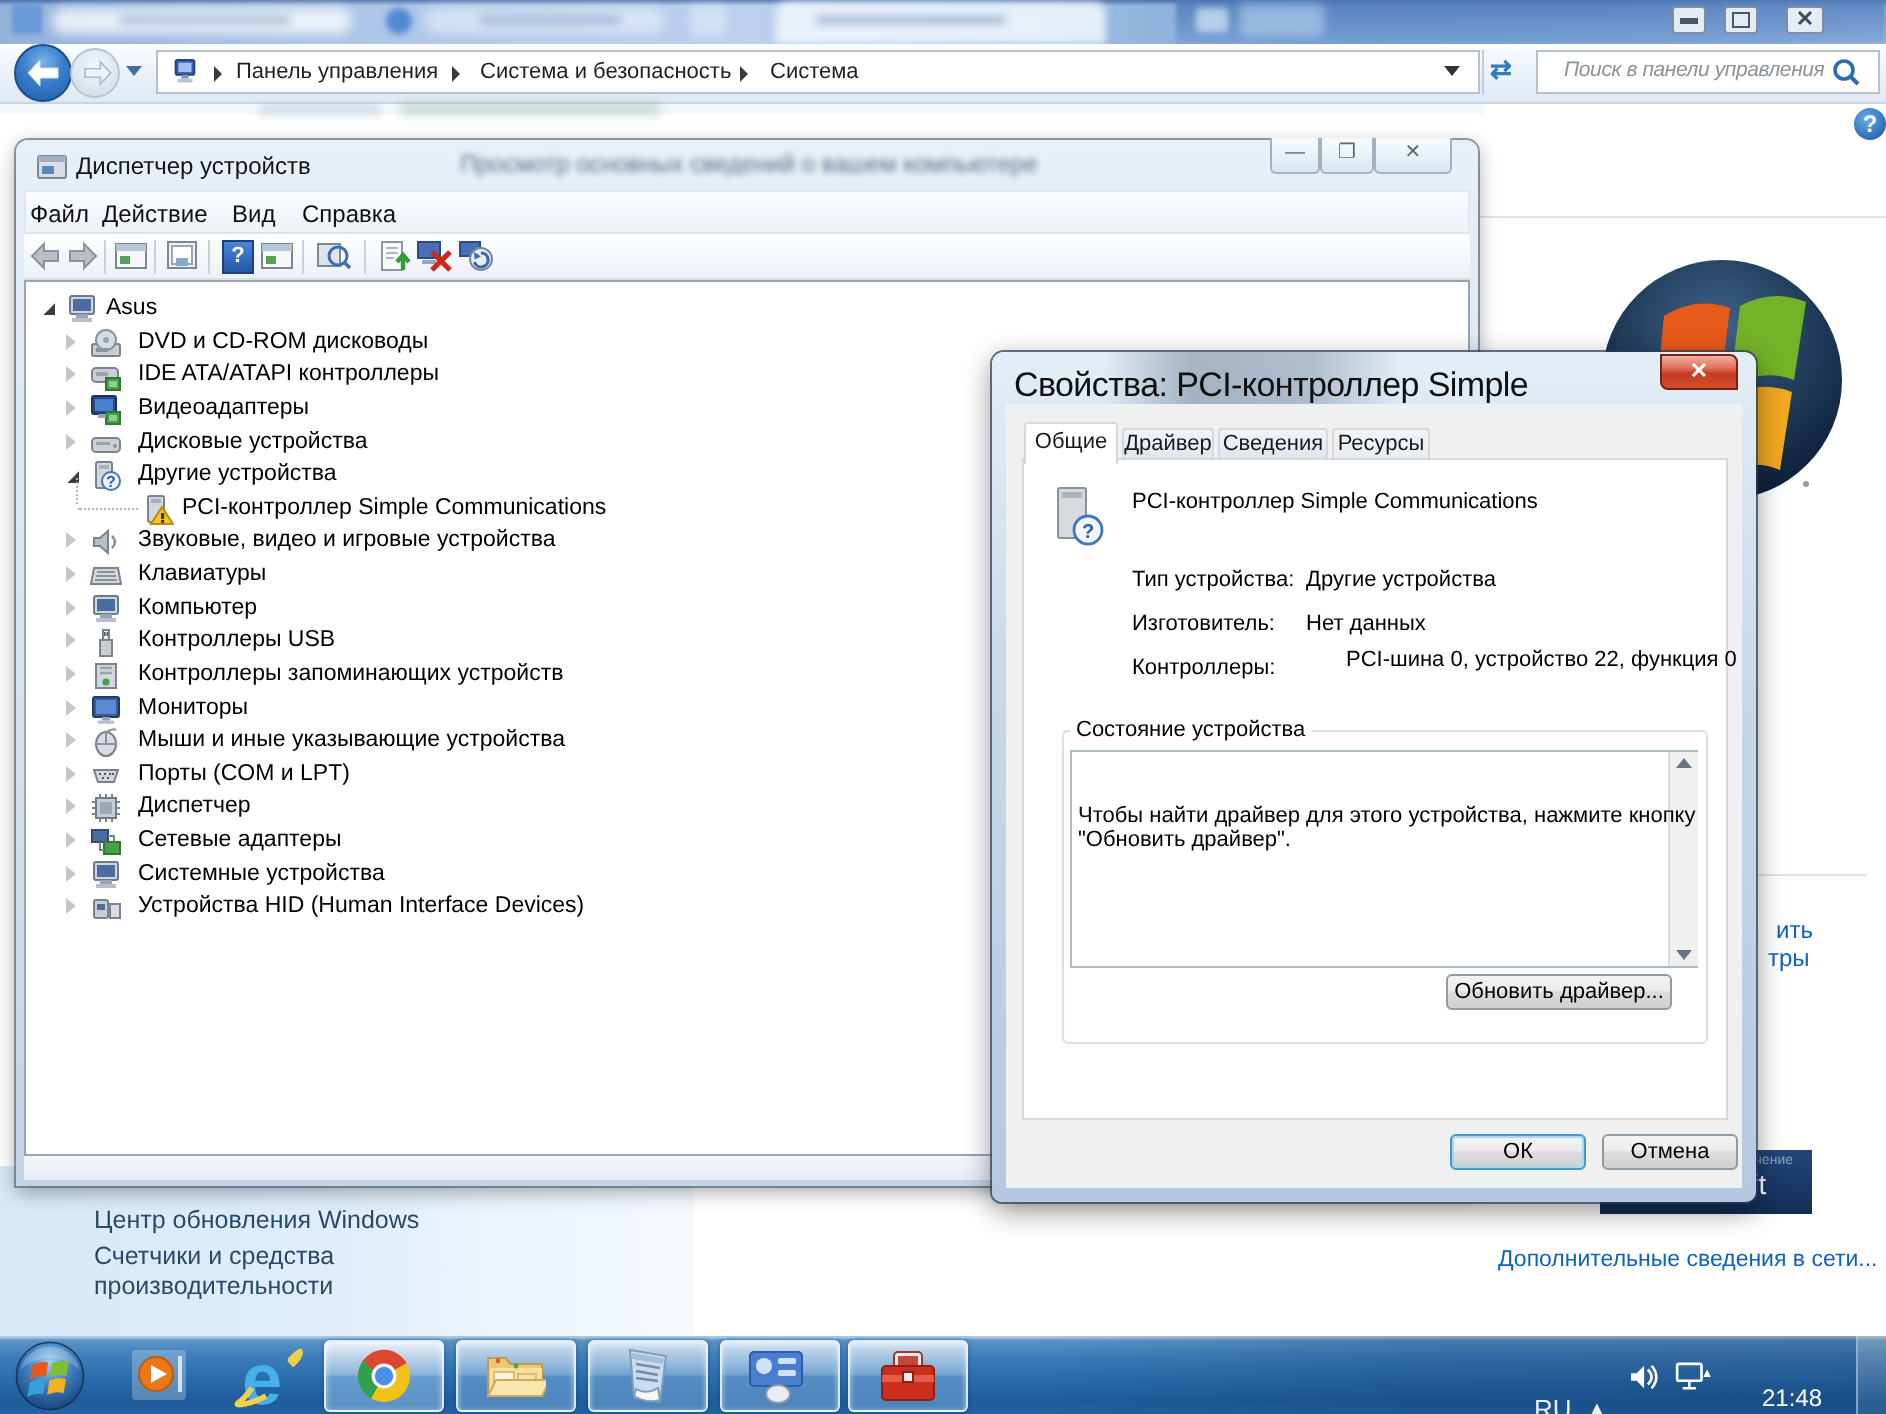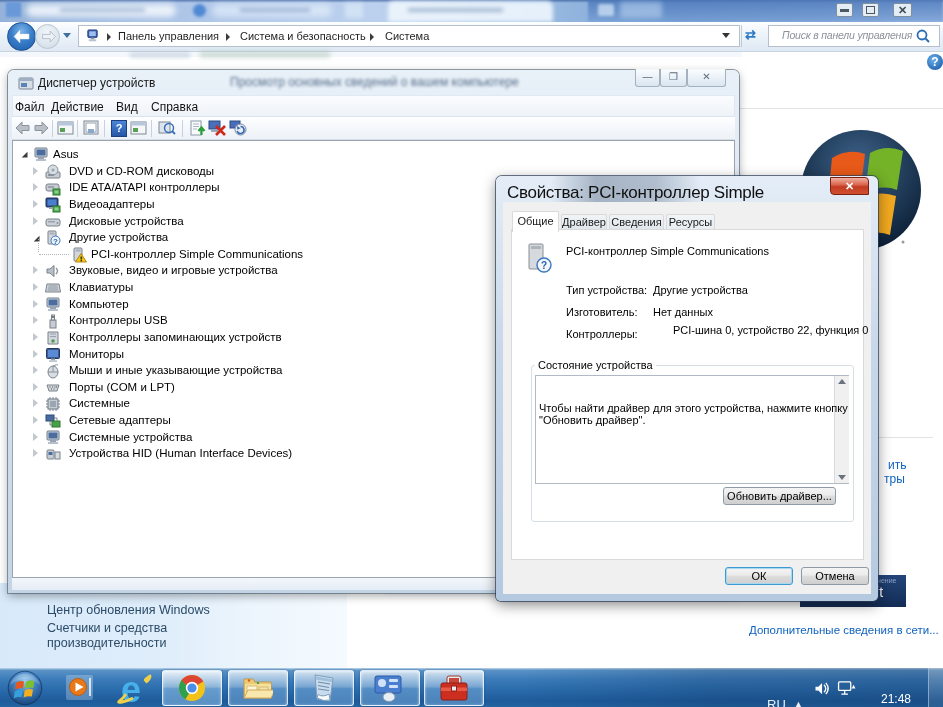--- a/index.html
+++ b/index.html
@@ -384,21 +384,21 @@
         <path d="M2 5 L14 5 L12 11 L4 11 Z" fill="#d2d7de" stroke="#7a828c"></path>
         <path d="M4.5 7 h1 M7 7 h1 M9.5 7 h1 M12 7 h-1 M6 9 h1 M8.5 9 h1" stroke="#555" stroke-width="1"></path>
       </svg>
     <div class="trow" style="left:56px;top:240px;">Порты (COM и LPT)</div>
     <div style="position:absolute;left:20px;top:258px;width:0;height:0;border-top:4px solid transparent;border-bottom:4px solid transparent;border-left:5px solid #c2c8ce;"></div>
     <svg class="ticon" style="left:32px;top:255px;" viewBox="0 0 16 16">
         <rect x="3" y="3" width="10" height="10" fill="#c8cdd4" stroke="#6e7a88"></rect>
         <rect x="5" y="5" width="6" height="6" fill="#9aa6b4"></rect>
         <path d="M5 1 v2 M8 1 v2 M11 1 v2 M5 13 v2 M8 13 v2 M11 13 v2 M1 5 h2 M1 8 h2 M1 11 h2 M13 5 h2 M13 8 h2 M13 11 h2" stroke="#7a828c" stroke-width="1"></path>
       </svg>
-    <div class="trow" style="left:56px;top:256px;">Системные</div>
+    <div class="trow" style="left:56px;top:256px;">Диспетчер</div>
     <div style="position:absolute;left:20px;top:275px;width:0;height:0;border-top:4px solid transparent;border-bottom:4px solid transparent;border-left:5px solid #c2c8ce;"></div>
     <svg class="ticon" style="left:32px;top:272px;" viewBox="0 0 16 16">
         <rect x="1" y="2" width="8" height="6" fill="#4a6d9e" stroke="#2c4a7a"></rect>
         <rect x="7" y="8" width="8" height="6" fill="#48a048" stroke="#2d7a2d"></rect>
         <path d="M5 8 L5 12 L7 12 M9 5 L12 5 L12 8" stroke="#7a828c" fill="none"></path>
       </svg>
     <div class="trow" style="left:56px;top:273px;">Сетевые адаптеры</div>
     <div style="position:absolute;left:20px;top:292px;width:0;height:0;border-top:4px solid transparent;border-bottom:4px solid transparent;border-left:5px solid #c2c8ce;"></div>
     <svg class="ticon" style="left:32px;top:289px;" viewBox="0 0 16 16">
         <rect x="2" y="1" width="12" height="9" rx="1" fill="#cdd6e0" stroke="#6e7a88"></rect>

